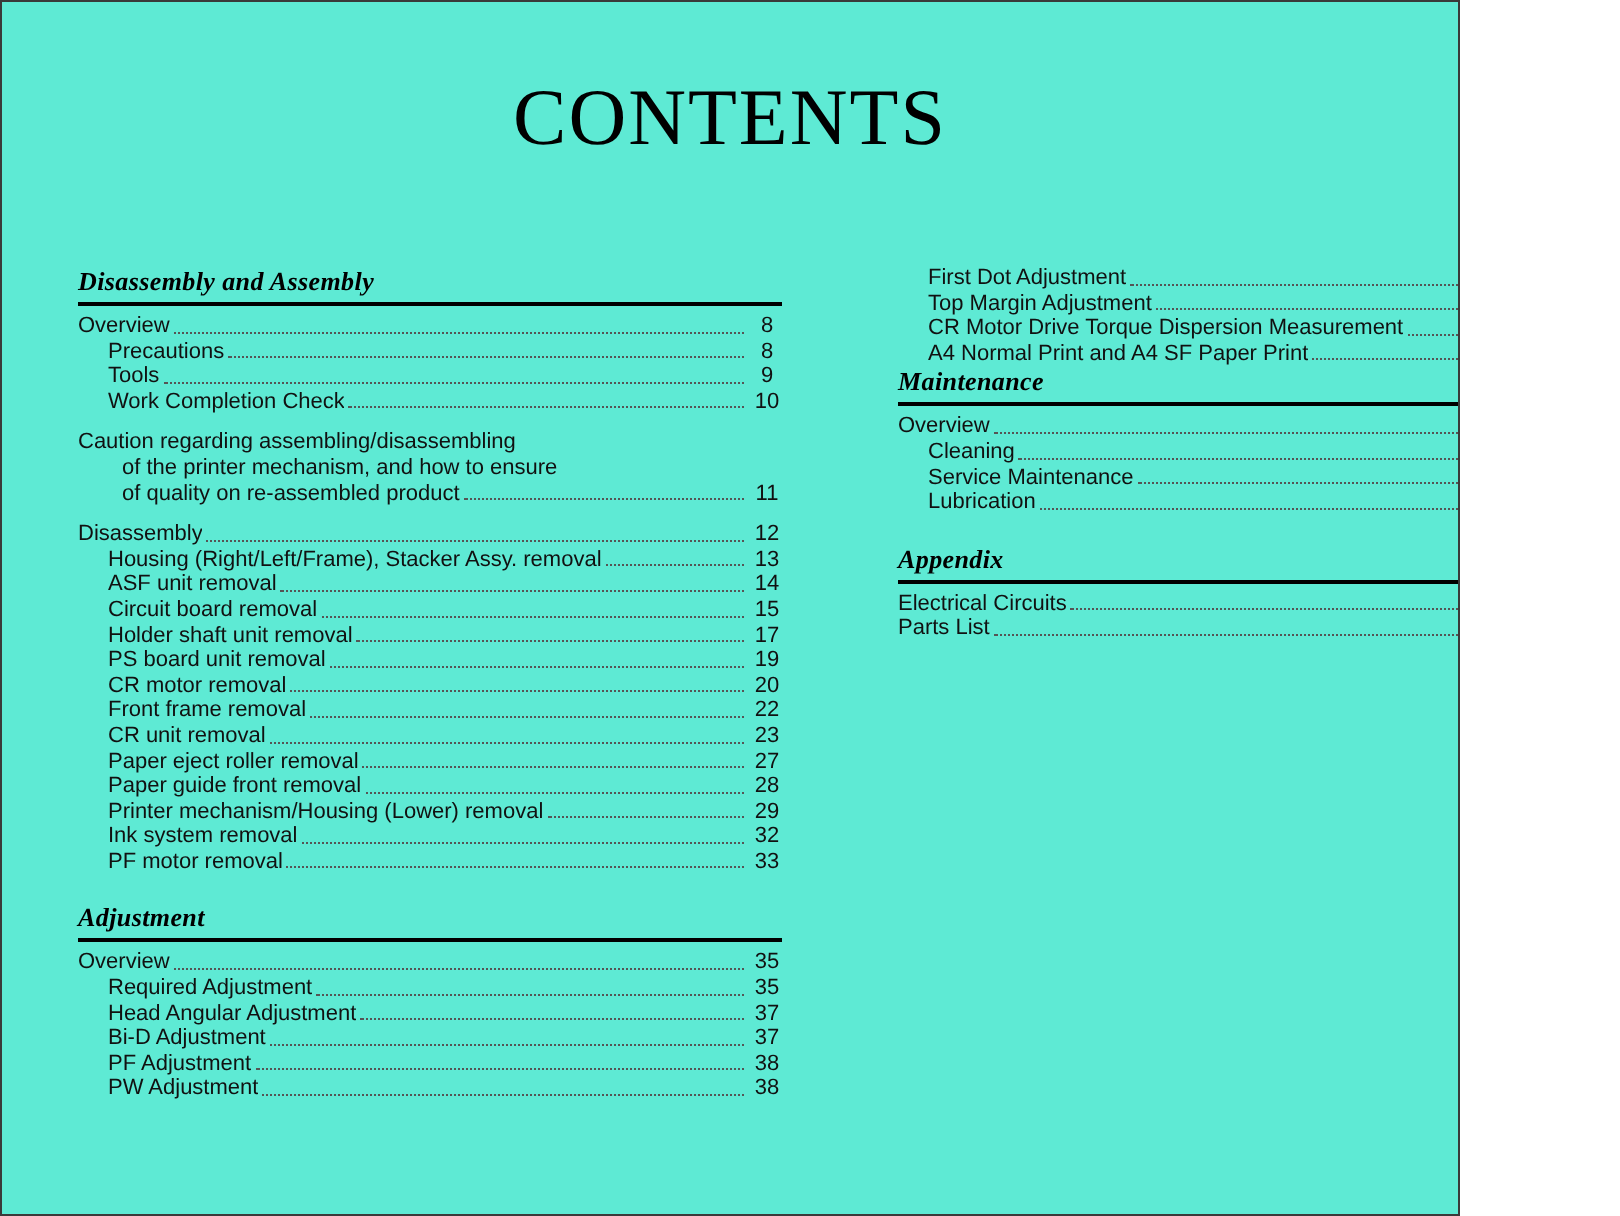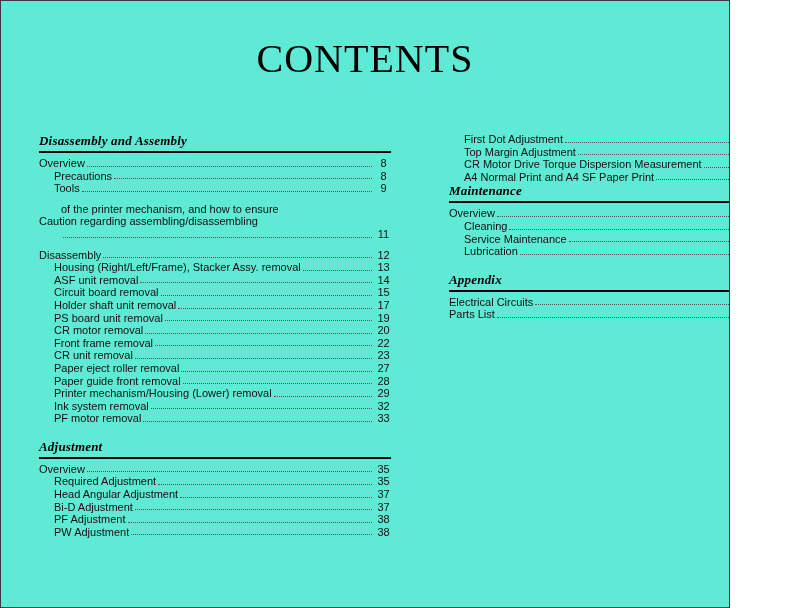--- a/index.html
+++ b/index.html
@@ -173,24 +173,30 @@
               <li class="entry lvl2">
                 <span class="etitle">Precautions</span>
                 <span class="leader"></span>
                 <span class="epage">8</span>
               </li>
               <li class="entry lvl2">
                 <span class="etitle">Tools</span>
                 <span class="leader"></span>
                 <span class="epage">9</span>
               </li>
+              <li class="entry lvl2">
+                <span class="etitle">Work Completion Check</span>
+                <span class="leader"></span>
+                <span class="epage">10</span>
+              </li>
               <li class="entry-multiline">
+                <div class="ml-line">Caution regarding assembling/disassembling</div>
                 <div class="ml-line indent">of the printer mechanism, and how to ensure</div>
-                <div class="ml-line">Caution regarding assembling/disassembling</div>
                 <div class="ml-last">
+                  <span class="etitle">of quality on re-assembled product</span>
                   <span class="leader"></span>
                   <span class="epage">11</span>
                 </div>
               </li>
               <li class="entry lvl1 group-gap">
                 <span class="etitle">Disassembly</span>
                 <span class="leader"></span>
                 <span class="epage">12</span>
               </li>
               <li class="entry lvl2">

